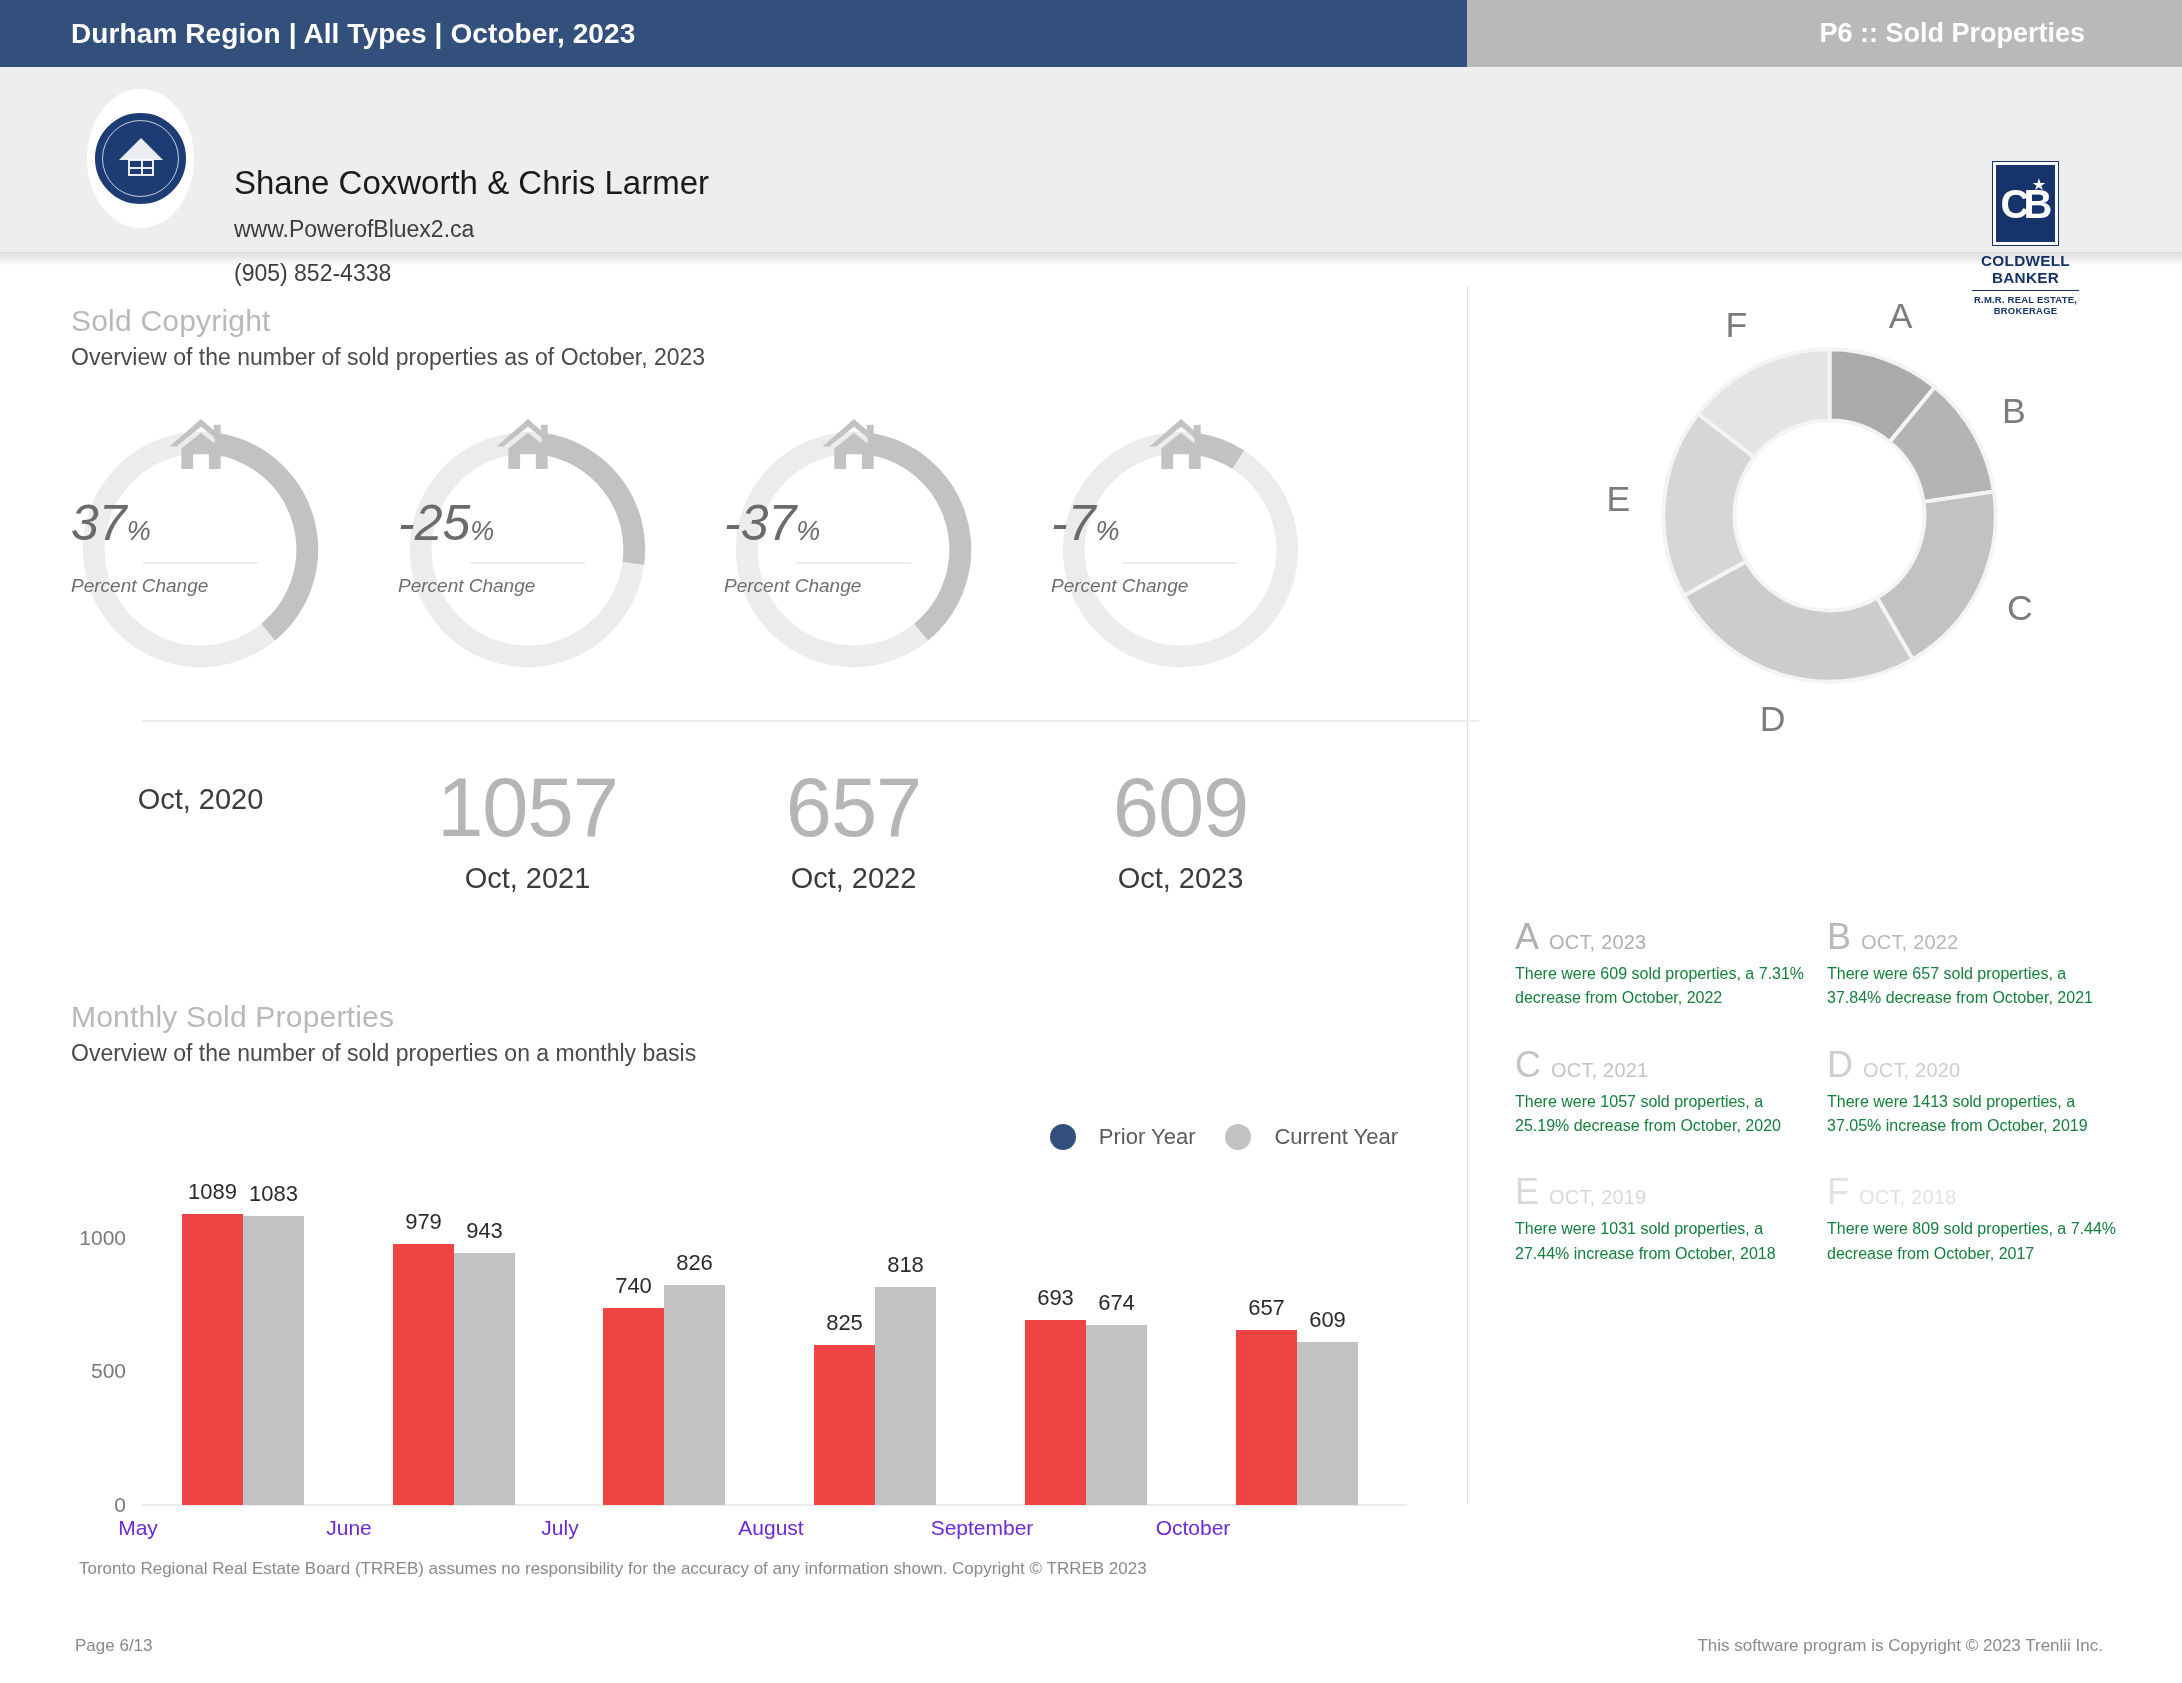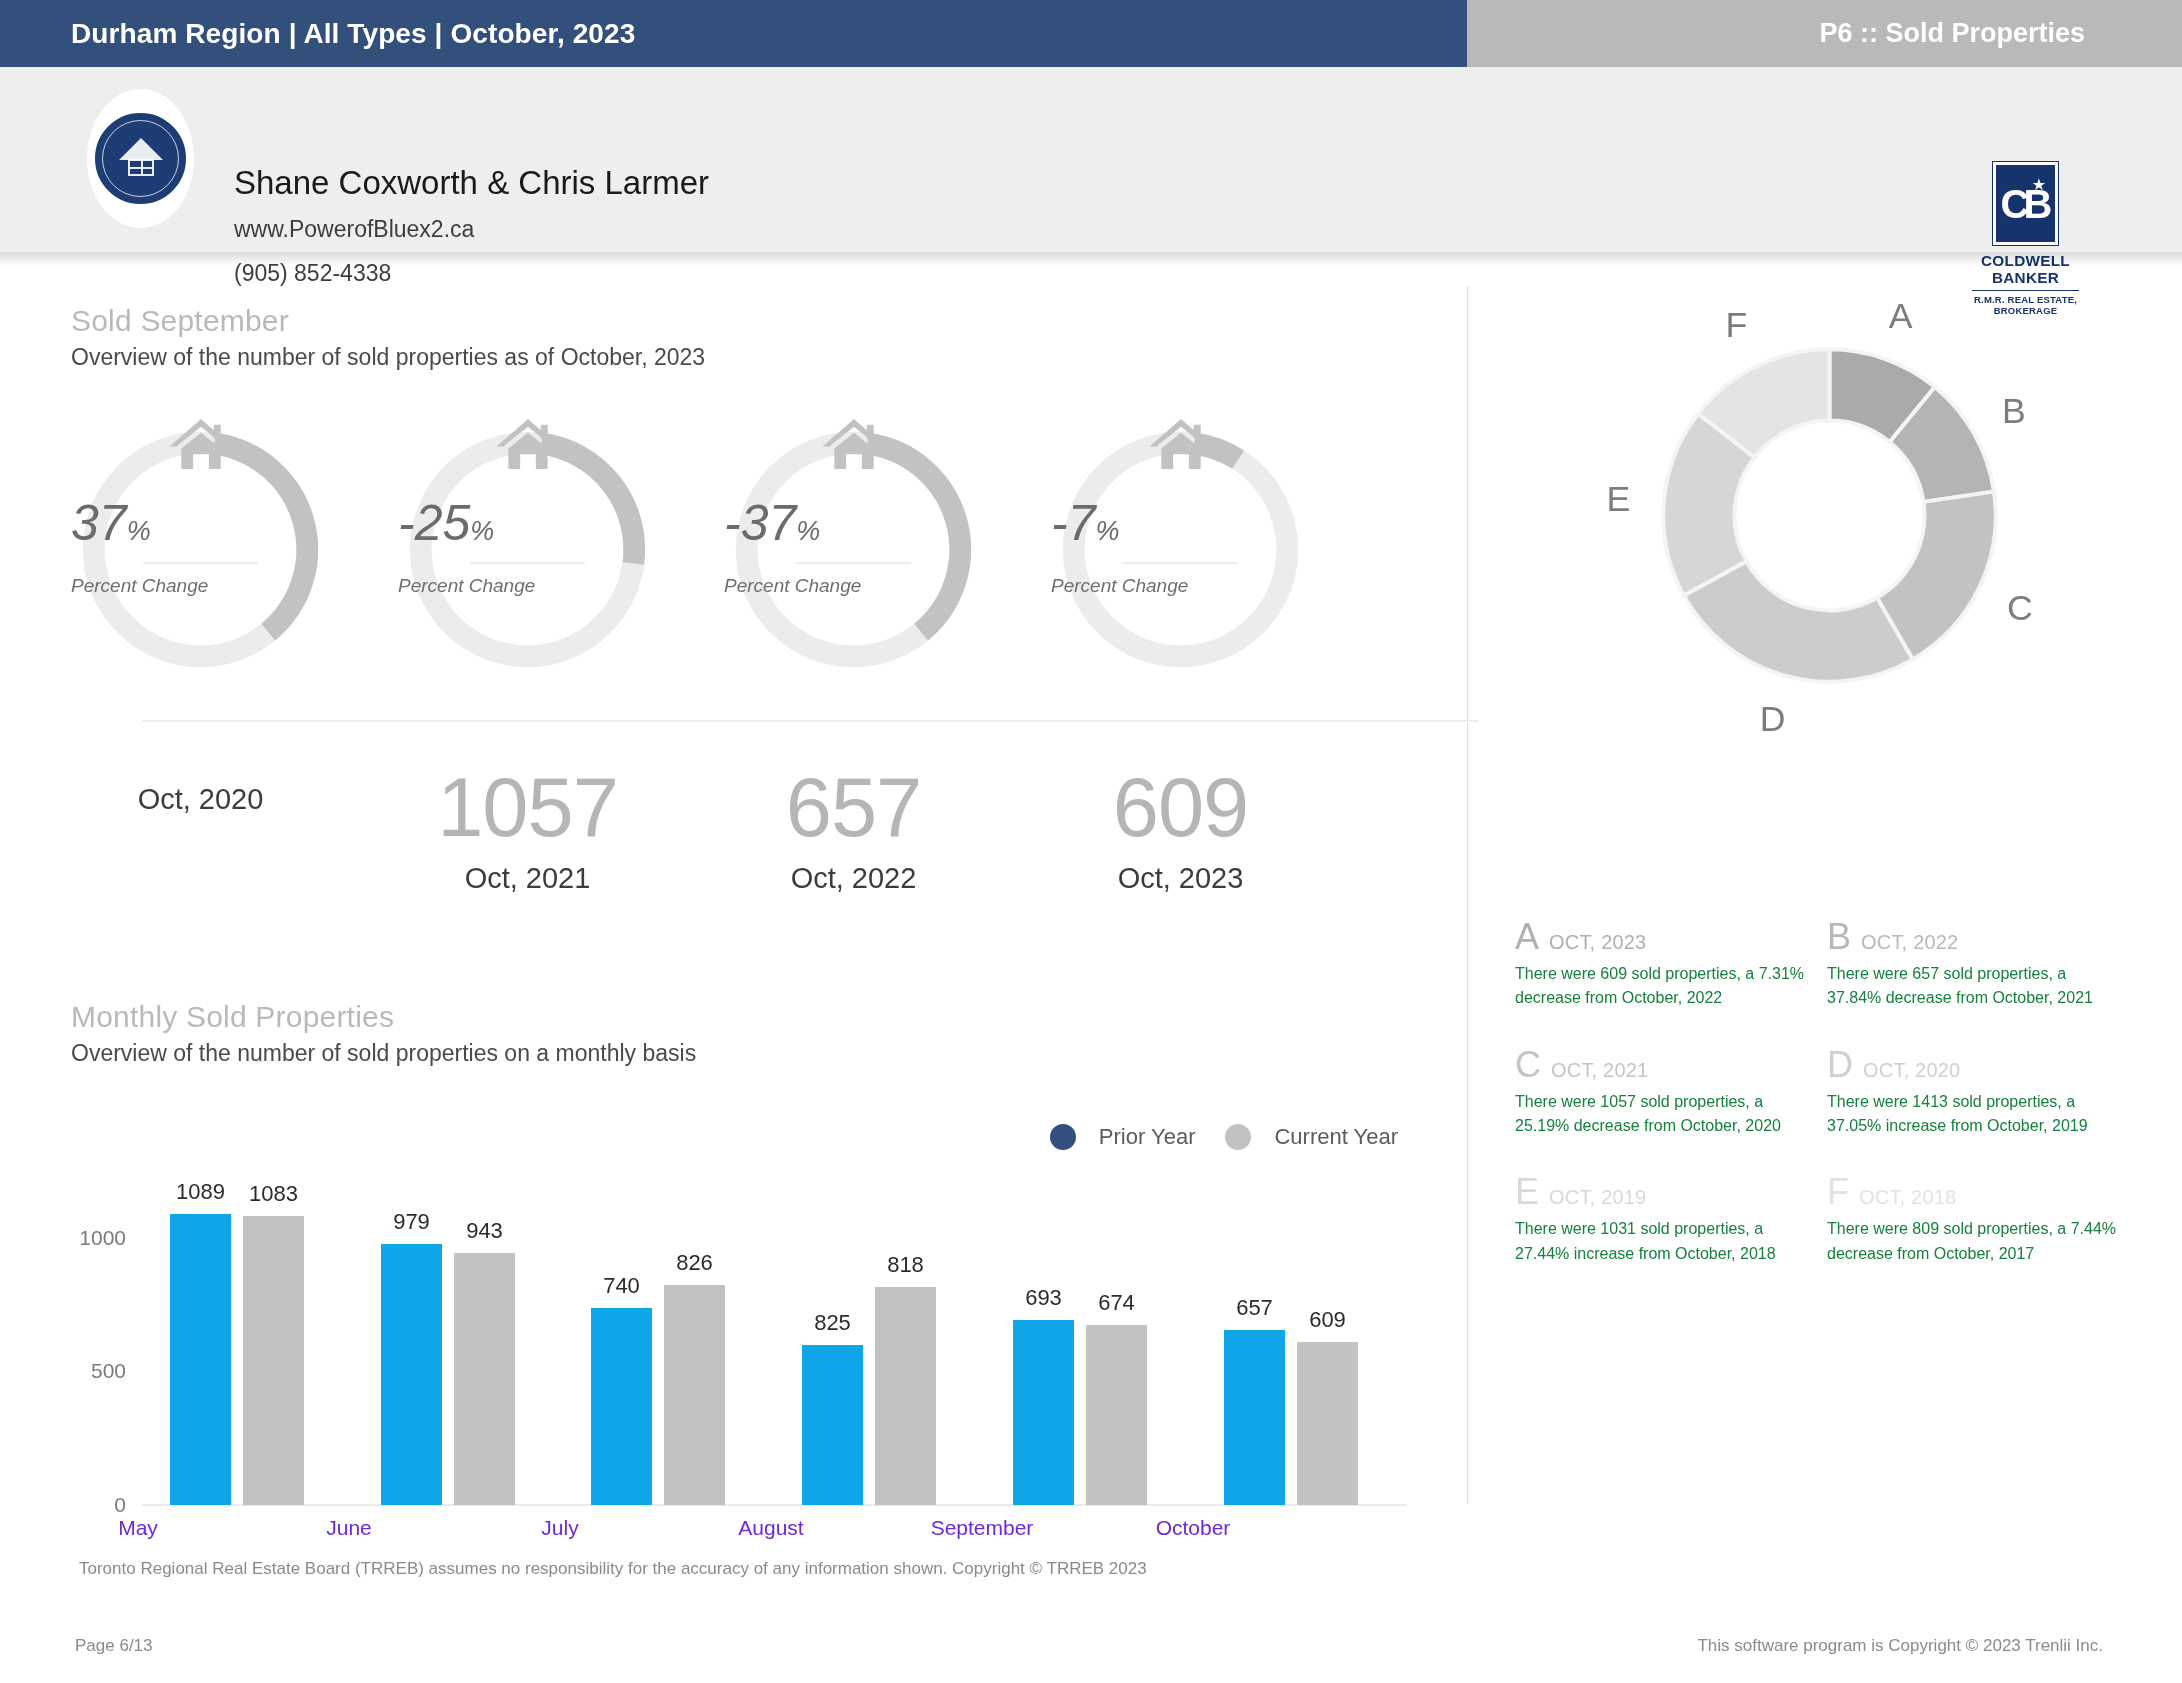--- a/index.html
+++ b/index.html
@@ -121,21 +121,21 @@
   .legend-dot { width: 26px; height: 26px; border-radius: 50%; }
   .legend-text { font-size: 22px; color: #5b5b5b; }
 
   .plot { position: absolute; left: 71px; top: 46px; width: 1265px; height: 307px; }
   .ylabels { position: absolute; left: 0; top: 46px; width: 65px; height: 307px; }
   .ylab { position: absolute; right: 10px; font-size: 21px; color: #7a7a7a; transform: translateY(-50%); }
   .baseline { position: absolute; left: 71px; top: 352px; width: 1265px; height: 2px; background: #ebebeb; }
 
   .grp { position: absolute; bottom: 0; height: 307px; }
   .bar { position: absolute; bottom: 0; width: 61px; }
-  .bar.prior { left: 0; background: #0ea5e9; }
+  .bar.prior { left: 12px; background: #ef4444; }
   .bar.current { left: 73px; background: #c2c2c2; }
   .bar-val {
     position: absolute; left: 50%; transform: translateX(-50%); bottom: 100%;
     margin-bottom: 9px; font-size: 22px; color: #2b2b2b; white-space: nowrap;
   }
   .xlab {
     position: absolute; top: 364px; width: 198px; text-align: center;
     font-size: 21px; color: #6d28d9;
   }
 
@@ -200,21 +200,21 @@
         <div>R.M.R. REAL ESTATE,</div>
         <div>BROKERAGE</div>
       </div>
     </div>
   </div>
 
   <div class="main">
     <div class="vdivider"></div>
 
     <div class="left-pane">
-      <div class="section-title">Sold September</div>
+      <div class="section-title">Sold Copyright</div>
       <div class="section-sub">Overview of the number of sold properties as of October, 2023</div>
 
       <div class="gauges" id="gauges">
           <div class="gauge" style="left: 0px;">
             <svg class="gauge-svg" width="259" height="265" viewBox="0 0 262 268">
               <circle cx="131" cy="134" r="108" fill="none" stroke="#ececec" stroke-width="22"></circle>
               <path d="M 145.00048740292704 26.91131547880289 A 108 108 0 0 1 199.48029823451685 217.5131651520383" fill="none" stroke="#c2c2c2" stroke-width="22"></path>
             </svg>
             <svg class="gauge-house" viewBox="0 0 72 62">
               <path d="M36 6 L68 34 L60 34 L60 33 L36 14 L12 33 L12 34 L4 34 Z" fill="#c2c2c2"></path>

